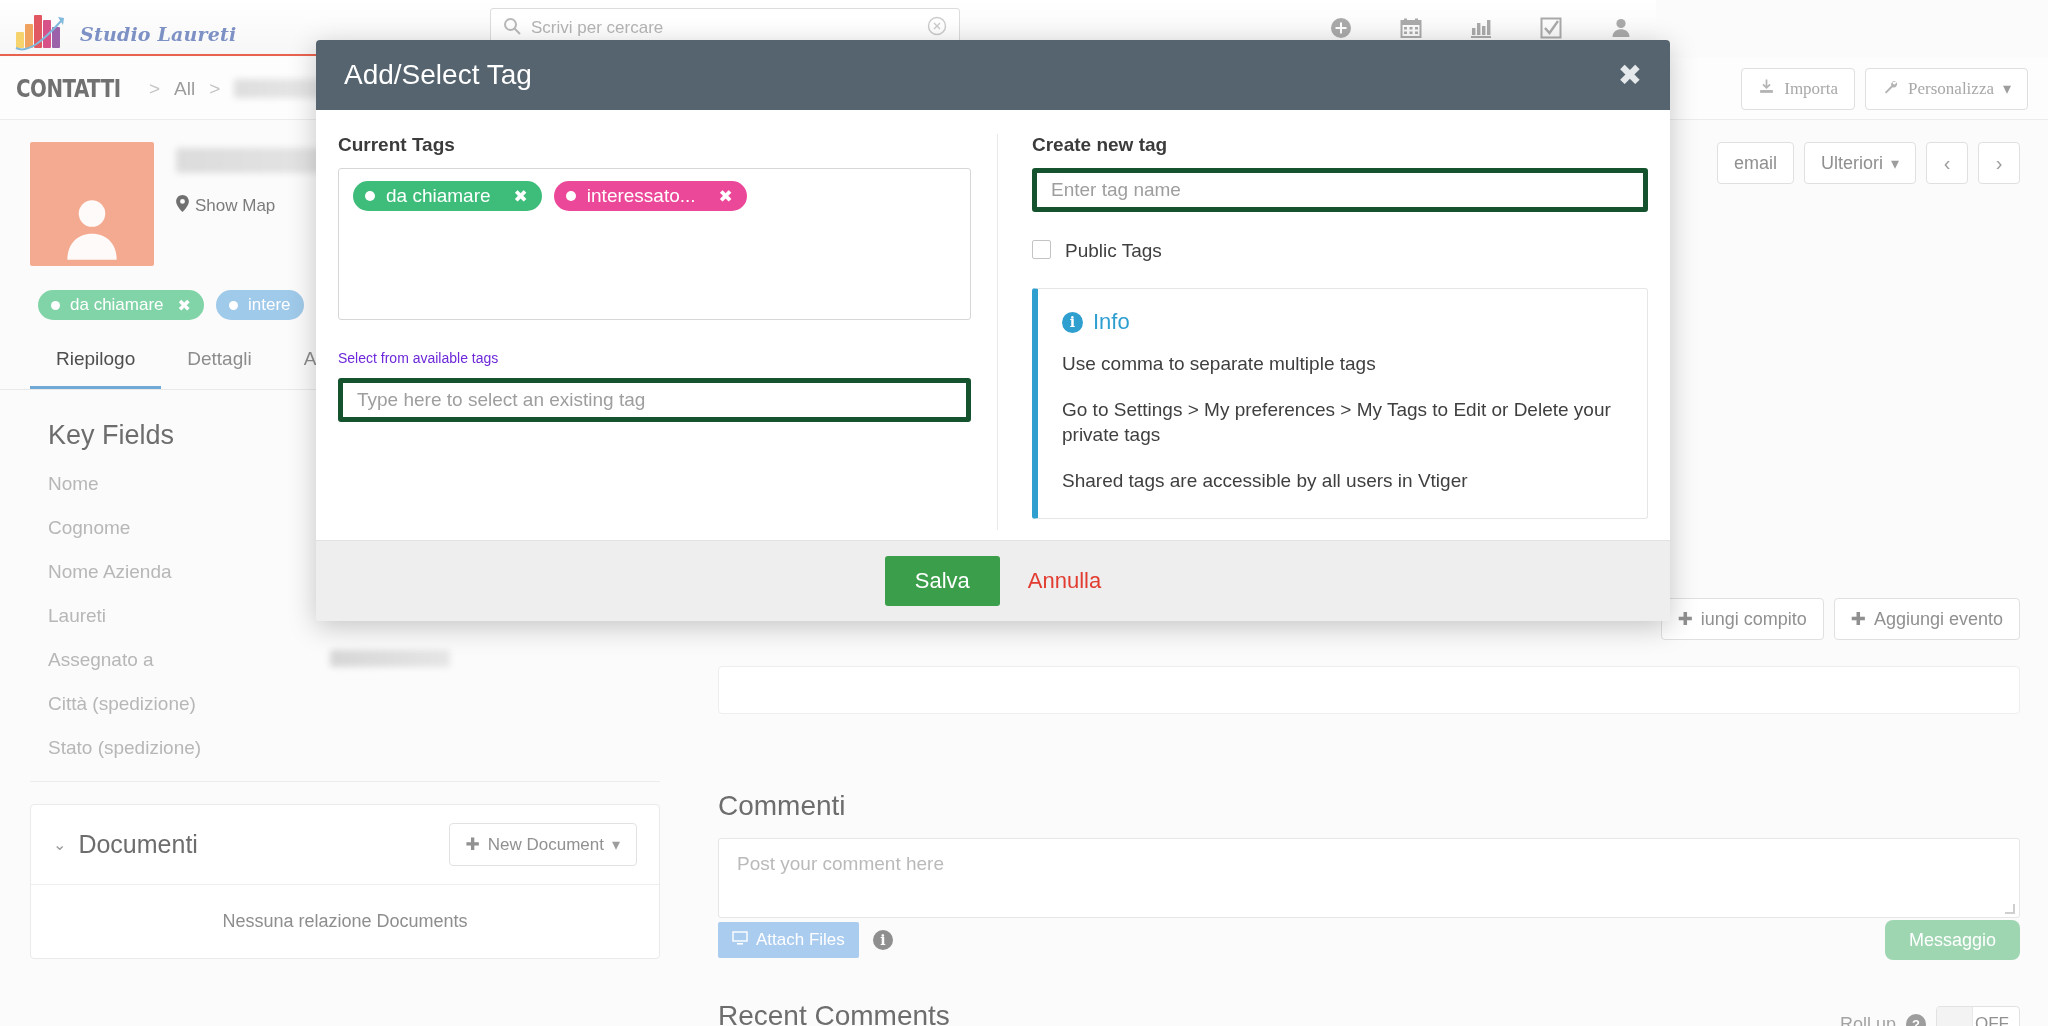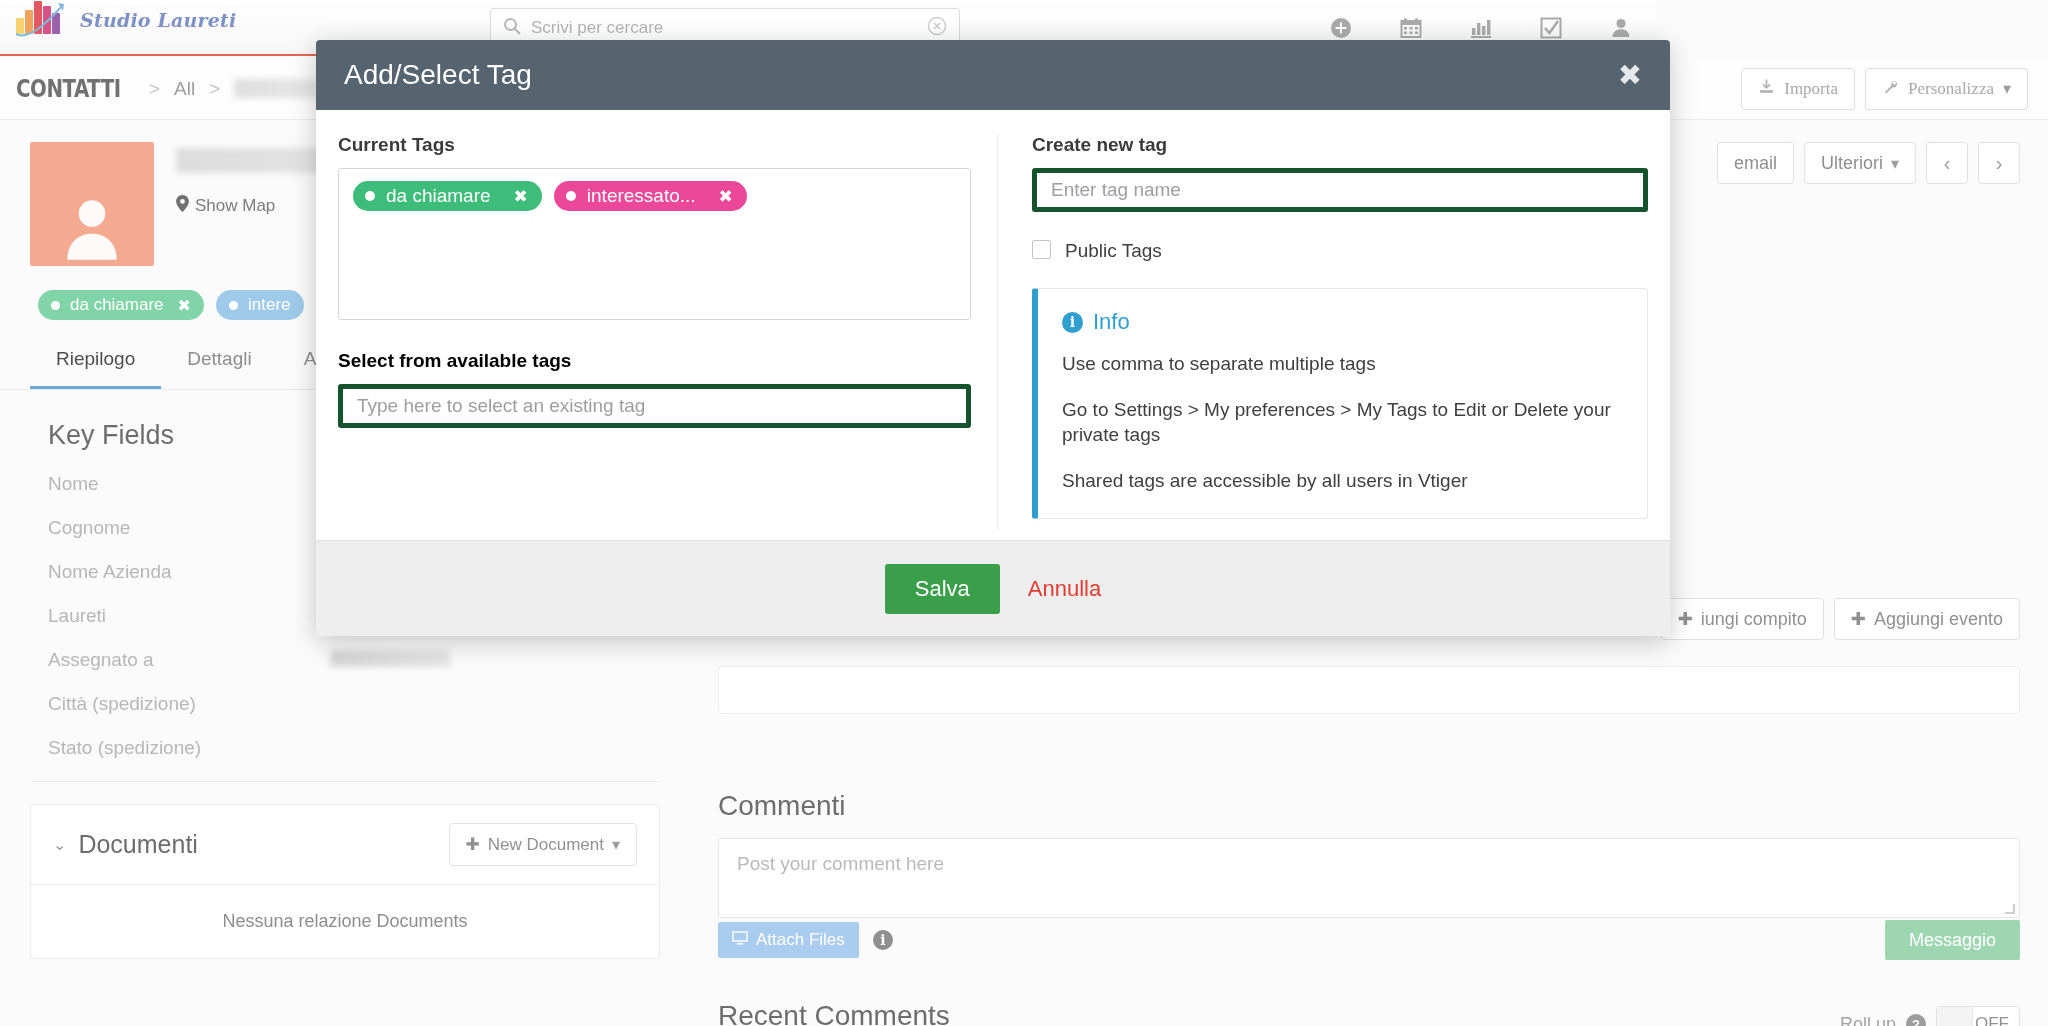--- a/index.html
+++ b/index.html
@@ -11,21 +11,21 @@
     font-family: "Liberation Sans", "DejaVu Sans", sans-serif;
     background: #ffffff;
   }
   .page { position: relative; width: 2048px; height: 1026px; background: #fbfbfb; }
 
   
   .topbar {
     position: absolute; top: 0; left: 0; width: 1656px; height: 56px;
     background: linear-gradient(#ffffff, #f7f7f7);
     border-bottom: 2px solid #e8604c;
-    display: flex; align-items: flex-start;
+    display: flex; align-items: flex-end;
   }
   .brand { display: flex; align-items: center; padding-left: 14px; gap: 10px; }
   .brand-logo { width: 56px; height: 40px; position: relative; }
   .bar { position: absolute; bottom: 6px; border-radius: 1px; }
   .brand-name {
     font-family: "DejaVu Serif", serif;
     font-style: italic; font-weight: bold;
     font-size: 19px; color: #7b8fc4; letter-spacing: .2px;
   }
   .searchwrap {
@@ -128,21 +128,21 @@
   .comm-resize { position: absolute; right: 4px; bottom: 3px; width: 10px; height: 10px;
                  border-right: 2px solid #cfcfcf; border-bottom: 2px solid #cfcfcf; }
   .attachrow { position: absolute; left: 28px; right: 28px; top: 798px; height: 44px; display: flex; align-items: center; }
   .attach { background: #a9cbef; color: #fff; font-size: 17px; height: 36px; padding: 0 14px;
             display: flex; align-items: center; gap: 8px; border-radius: 2px; }
   .attach svg { width: 16px; height: 16px; fill: #fff; }
   .info-c { margin-left: 14px; width: 20px; height: 20px; border-radius: 50%; background: #8d8d8d;
             color: #fff; font-size: 14px; font-weight: bold; display: flex; align-items: center; justify-content: center;
             font-family: "DejaVu Serif", serif; }
   .msgbtn { position: absolute; right: 0; top: 2px; background: #9ed6b1; color: #fff; font-size: 18px;
-            height: 40px; padding: 0 24px; display: flex; align-items: center; border-radius: 2px; }
+            height: 40px; padding: 0 24px; display: flex; align-items: center; border-radius: 8px; }
 
   .rc-title2 { position: absolute; left: 28px; top: 880px; font-size: 28px; color: #6b6b6b; }
   .rollup { position: absolute; right: 28px; top: 886px; display: flex; align-items: center; gap: 10px; color: #a2a2a2; font-size: 18px; }
   .qmark { width: 20px; height: 20px; border-radius: 50%; background: #9c9c9c; color: #fff;
            font-size: 13px; font-weight: bold; display: flex; align-items: center; justify-content: center; }
   .toggle { width: 84px; height: 36px; border: 1px solid #e2e2e2; border-radius: 4px; background: #fff;
             display: flex; align-items: center; justify-content: flex-end; padding-right: 10px;
             color: #8f8f8f; font-size: 17px; overflow: hidden; position: relative; }
   .toggle .knob { position: absolute; left: 0; top: 0; bottom: 0; width: 36px; background: #f3f3f3; border-right: 1px solid #e8e8e8; }
 
@@ -169,41 +169,41 @@
     padding: 12px 14px; display: flex; flex-wrap: wrap; gap: 12px; align-content: flex-start;
   }
   .mchip {
     display: flex; align-items: center; gap: 11px; height: 30px; border-radius: 15px;
     padding: 0 8px 0 12px; color: #fff; font-size: 19px;
   }
   .mchip .dot { width: 10px; height: 10px; border-radius: 50%; background: #fff; }
   .mchip .xx { font-size: 17px; font-weight: bold; margin: 0 6px 0 12px; }
   .mchip.green { background: #3dbd79; }
   .mchip.blue { background: #ec4899; }
-  .sel-label { font-size: 19px; font-weight: bold; color: #000000; margin: 30px 0 12px 0; }
+  .sel-label { font-size: 14px; font-weight: normal; color: #6d28d9; margin: 30px 0 12px 0; }
   .txtinput {
     width: 100%; height: 44px; border: 5px solid #14532d; border-radius: 3px;
     padding: 0 14px; font-size: 19px; color: #9e9e9e; background: #fff;
     display: flex; align-items: center;
   }
   .chkrow { display: flex; gap: 14px; margin-top: 28px; }
   .chkbox { width: 19px; height: 19px; border: 1px solid #c4c4c4; background: #fff; border-radius: 2px; }
   .chklabel { font-size: 19px; color: #3f3f3f; }
   .infobox {
     margin-top: 26px; border: 1px solid #e6e6e6; border-left: 6px solid #2f9fd0;
     border-radius: 3px; background: #fff; padding: 20px 24px 24px 24px;
   }
   .info-head { display: flex; align-items: center; gap: 10px; color: #2f9fd0; font-size: 22px; margin-bottom: 16px; }
   .info-i { width: 21px; height: 21px; border-radius: 50%; background: #2f9fd0; color: #fff;
             font-size: 14px; font-weight: bold; display: flex; align-items: center; justify-content: center;
             font-family: "DejaVu Serif", serif; }
   .info-line { font-size: 19px; color: #3f3f3f; margin-bottom: 20px; line-height: 1.35; }
   .info-line:last-child { margin-bottom: 0; }
   .m-foot {
-    background: #eeeeee; border-top: 1px solid #e2e2e2; height: 96px;
+    background: #eeeeee; border-top: 1px solid #e2e2e2; height: 81px;
     display: flex; align-items: center; justify-content: center; gap: 28px;
   }
   .savebtn { background: #3a9e4a; color: #fff; font-size: 22px; padding: 12px 30px; border-radius: 3px; }
   .cancellink { color: #e23b30; font-size: 22px; }
 </style>
 </head>
 <body>
 
 <div class="page">
 

